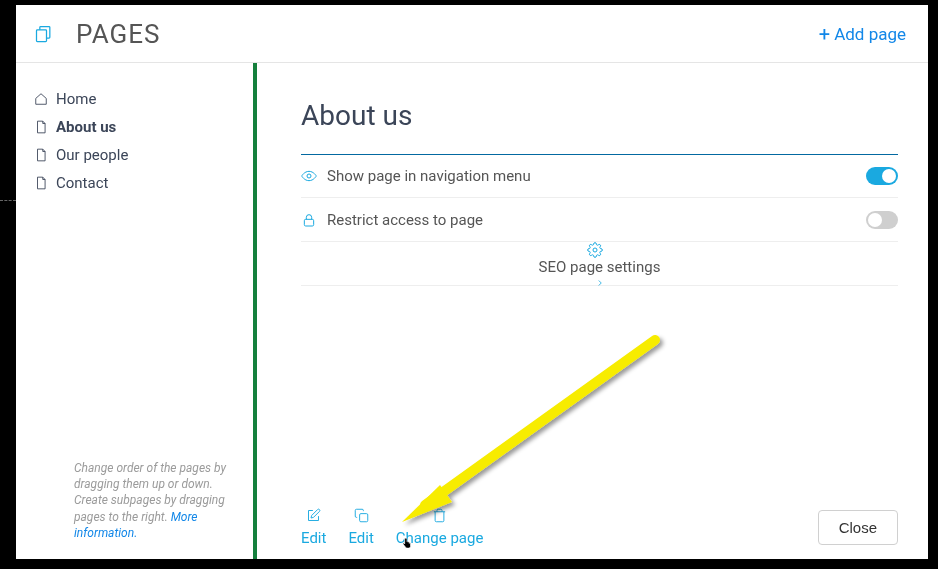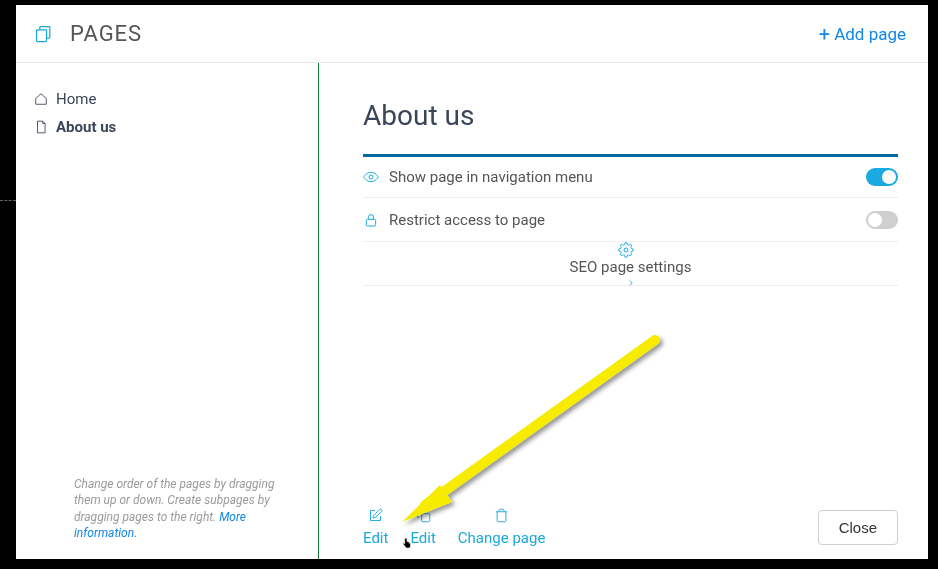--- a/index.html
+++ b/index.html
@@ -22,46 +22,46 @@
       flex-direction: column;
     }
     .dialog-header {
       height: 58px;
       display: flex;
       align-items: center;
       padding: 0 22px 0 18px;
       border-bottom: 1px solid #e5e5e5;
     }
     .dialog-title {
-      font-size: 22px;
+      font-size: 26px;
       font-weight: 400;
       letter-spacing: 1px;
       color: #555;
       display: flex;
       align-items: center;
-      gap: 16px;
+      gap: 22px;
     }
     .add-page {
       margin-left: auto;
       color: #1287e8;
       font-size: 17px;
       display: flex;
       align-items: center;
       gap: 4px;
       cursor: pointer;
     }
     .add-page .plus { font-size: 20px; line-height: 1; }
     .dialog-body {
       flex: 1;
       display: flex;
       min-height: 0;
     }
     .sidebar {
-      width: 303px;
-      border-right: 1px solid #15803d;
+      width: 241px;
+      border-right: 4px solid #15803d;
       display: flex;
       flex-direction: column;
       padding-top: 22px;
     }
     .page-list {
       list-style: none;
       padding: 0 18px;
     }
     .page-list li {
       padding: 5px 0;
@@ -101,21 +101,21 @@
       list-style: none;
     }
     .settings li {
       display: flex;
       align-items: center;
       height: 44px;
       border-bottom: 1px solid #eee;
       color: #555;
       font-size: 15px;
     }
-    .settings li:first-child { border-top: 3px solid #0369a1; }
+    .settings li:first-child { border-top: 1px solid #0369a1; }
     .settings .sic { width: 18px; margin-right: 8px; color: #1aa9e0; display:flex; align-items:center; }
     .settings .label { flex: 1; }
     .toggle {
       width: 32px; height: 18px; border-radius: 9px; position: relative;
       background: #cfcfcf; cursor: pointer;
     }
     .toggle::after {
       content: ""; position: absolute; width: 14px; height: 14px; border-radius: 50%;
       background: #fff; top: 2px; left: 2px; transition: none;
     }
@@ -200,20 +200,34 @@
             </svg>
           <span>Home</span>
         </li>
         <li class="active">
           <svg class="ic" viewBox="0 0 24 24" fill="none" stroke="#3b4558" stroke-width="1.5">
               <path d="M6 2h9l4 4v16H6z"></path>
               <path d="M15 2v4h4"></path>
             </svg>
           <span>About us</span>
         </li>
+        <li>
+          <svg class="ic" viewBox="0 0 24 24" fill="none" stroke="#3b4558" stroke-width="1.5">
+              <path d="M6 2h9l4 4v16H6z"></path>
+              <path d="M15 2v4h4"></path>
+            </svg>
+          <span>Our people</span>
+        </li>
+        <li>
+          <svg class="ic" viewBox="0 0 24 24" fill="none" stroke="#3b4558" stroke-width="1.5">
+              <path d="M6 2h9l4 4v16H6z"></path>
+              <path d="M15 2v4h4"></path>
+            </svg>
+          <span>Contact</span>
+        </li>
       </ul>
       <div class="sidebar-help">
         <span>Change order of the pages by dragging them up or down. Create subpages by dragging pages to the right. </span><a href="#">More information.</a>
       </div>
     </div>
 
     <div class="main">
       <h1 class="page-title">About us</h1>
 
       <ul class="settings">

